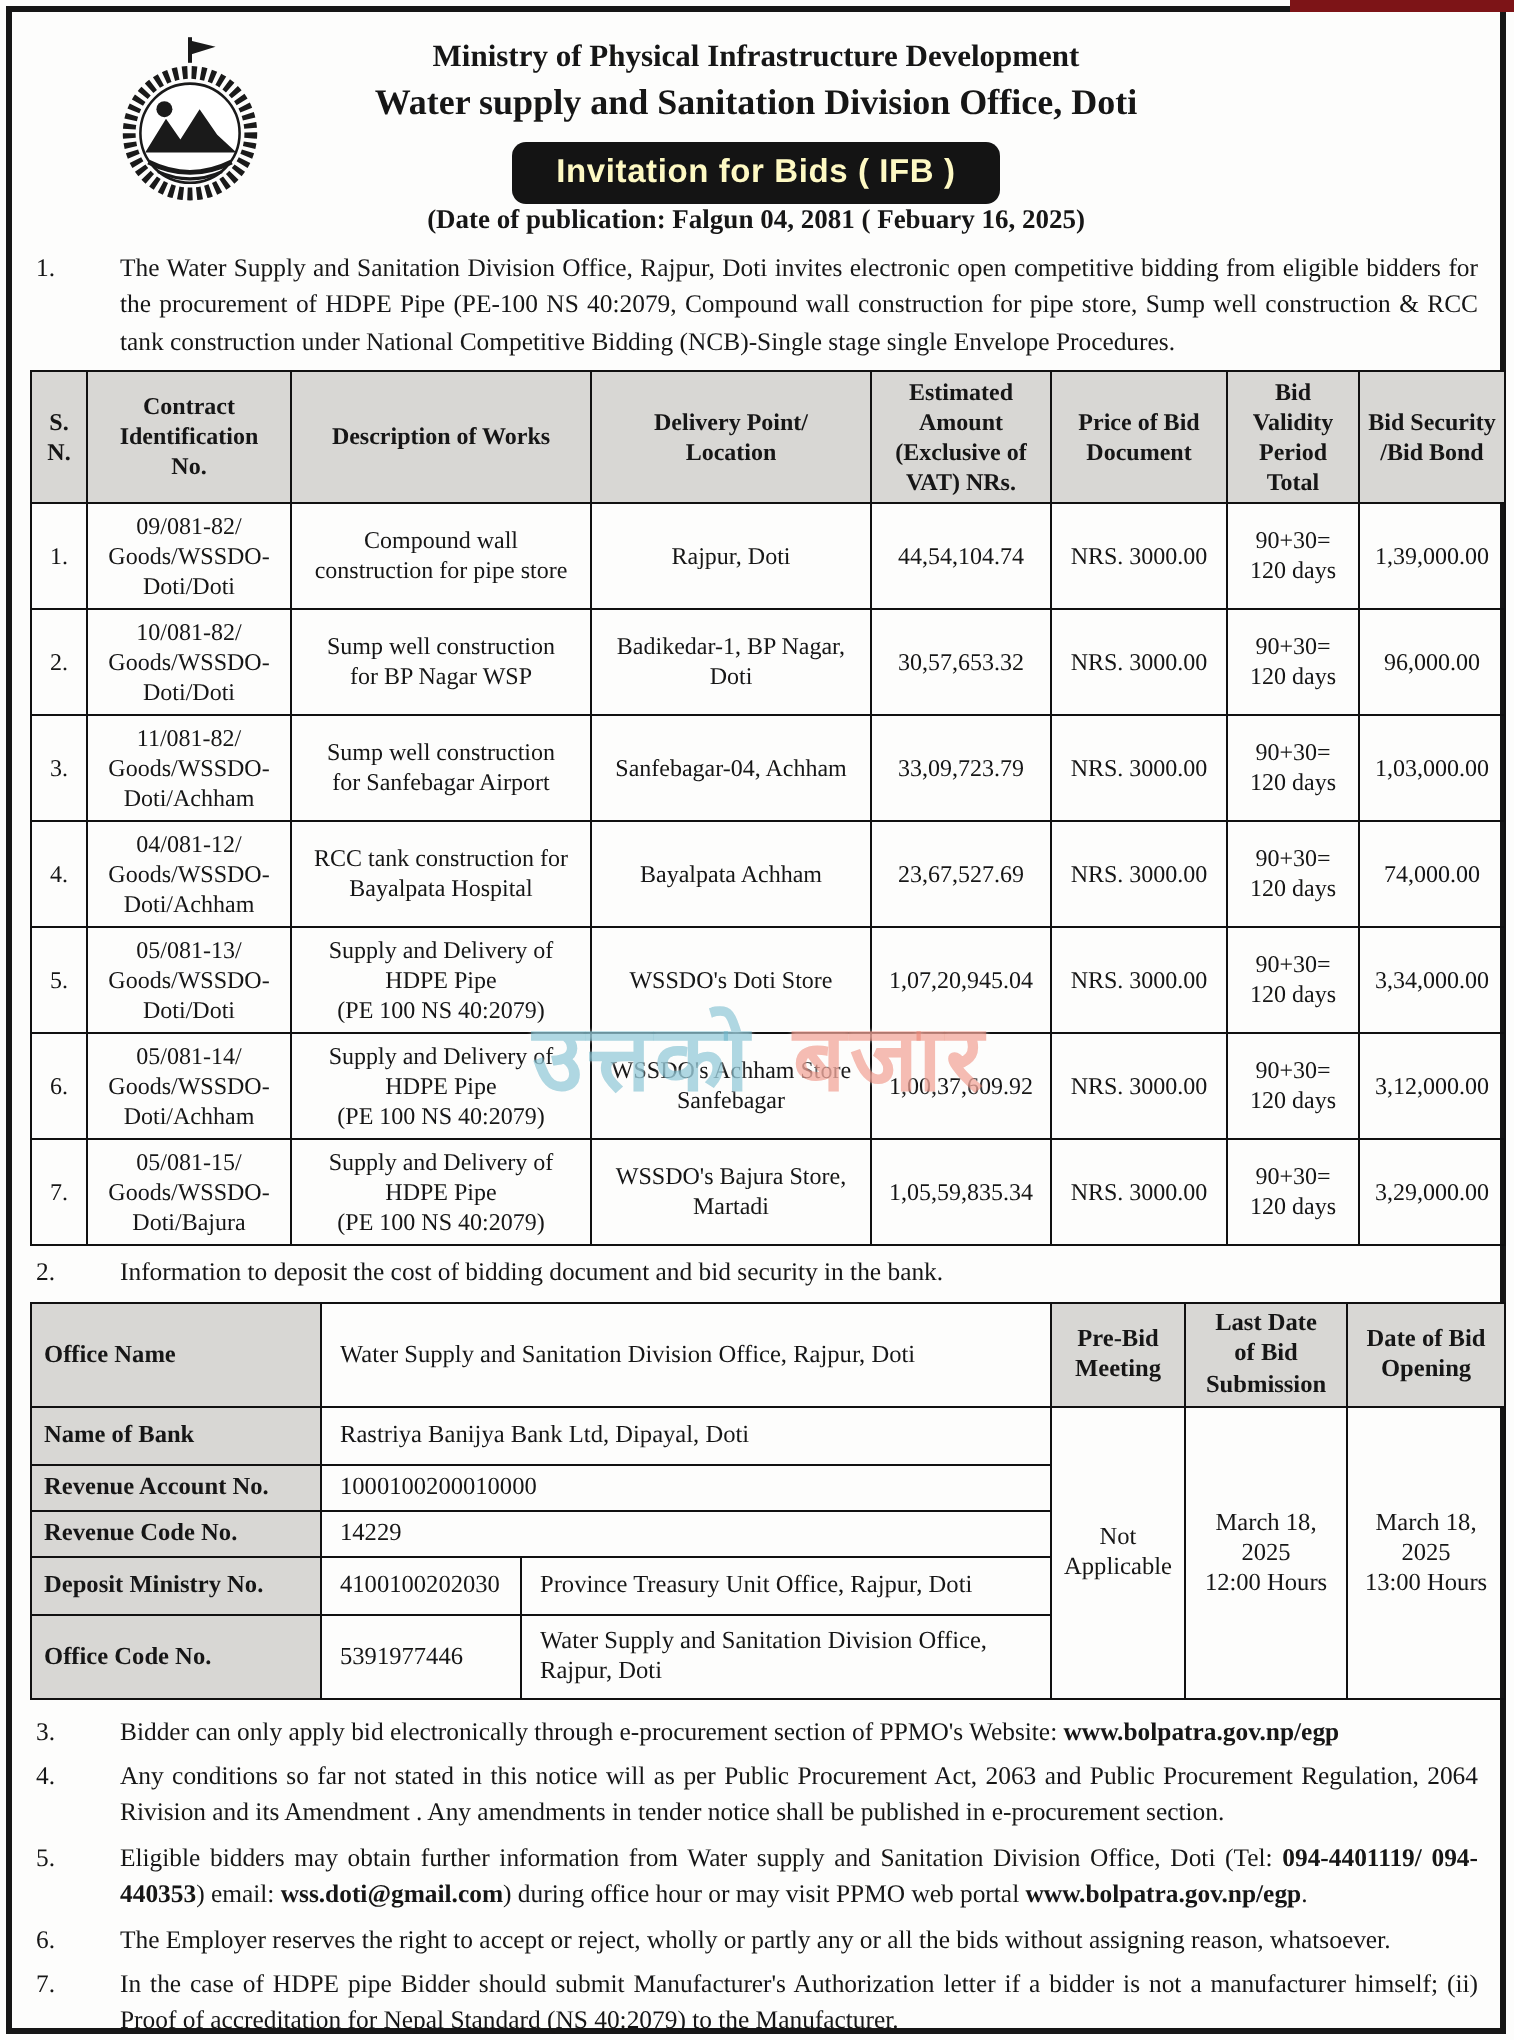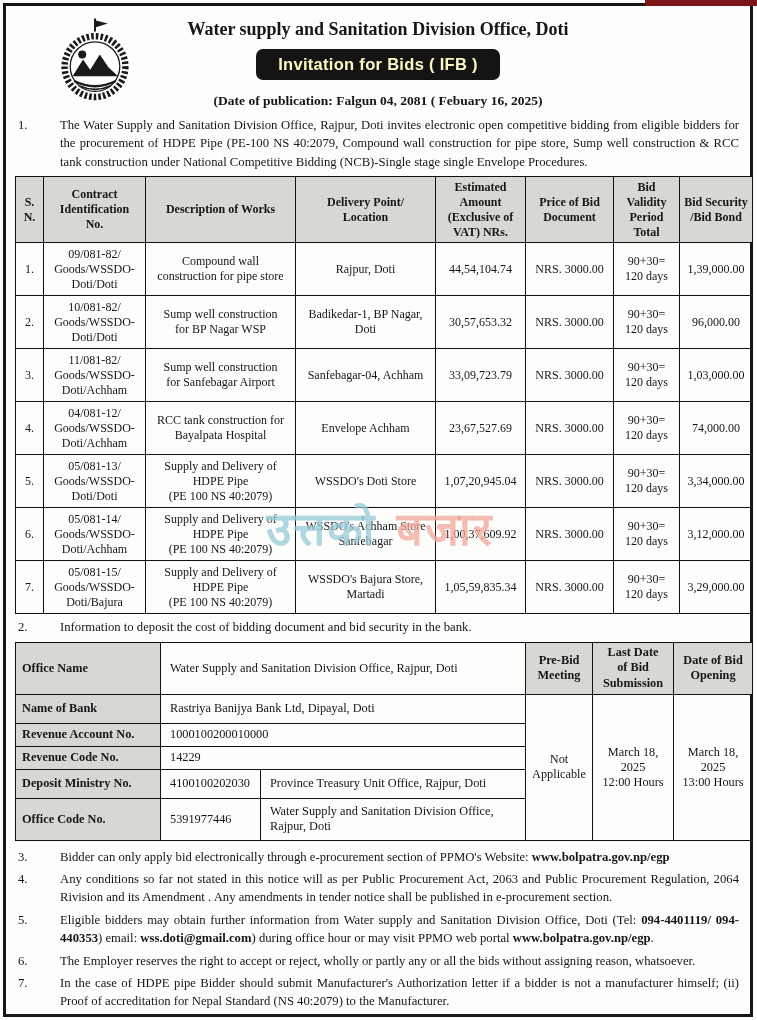--- a/index.html
+++ b/index.html
@@ -30,21 +30,21 @@
   .hdr-min{font-weight:bold; font-size:15.5px; margin-top:4px;}
   .hdr-office{font-weight:bold; font-size:18px; margin-top:3px;}
   .ifb-banner{
     display:inline-block; margin-top:9px;
     background:#141414; color:#fef9c3;
     font-family:"Liberation Sans", sans-serif;
     font-weight:bold; font-size:16.5px;
     padding:6px 22px; border-radius:7px;
     letter-spacing:.3px;
   }
-  .pub-date{font-weight:bold; font-size:13.5px; margin-top:13px;}
+  .pub-date{font-weight:bold; font-size:13.5px; margin-top:0;}
   
   .note{display:flex; margin-top:4px; font-size:12.7px; line-height:1.45;}
   .note .num{flex:0 0 22px; padding-left:3px;}
   .note .txt{flex:1; text-align:justify; padding-right:2px;margin-left:20px;}
   .note b{font-weight:bold;}
   
   table{border-collapse:collapse; table-layout:fixed; width:737px; margin-top:5px;}
   table, th, td{border:1.4px solid #111;}
   th,td{
     font-size:12px; padding:2px 3px; text-align:center; vertical-align:middle;
@@ -87,20 +87,21 @@
       <svg class="emblem" viewBox="0 0 100 110" xmlns="http://www.w3.org/2000/svg">
         <path d="M50 2 L50 18" stroke="#1a1a1a" stroke-width="2.5" fill="none"></path>
         <path d="M50 4 L66 8 L50 13 Z" fill="#1a1a1a"></path>
         <circle cx="50" cy="62" r="38" fill="none" stroke="#1a1a1a" stroke-width="8" stroke-dasharray="3.2 2.6"></circle>
         <circle cx="50" cy="62" r="31" fill="#ffffff" stroke="#1a1a1a" stroke-width="1.6"></circle>
         <circle cx="34" cy="47" r="5" fill="#1a1a1a"></circle>
         <path d="M22 74 L35 53 L44 66 L56 47 L67 63 L79 74 Z" fill="#1a1a1a"></path>
         <path d="M24 80 Q50 93 76 80" stroke="#1a1a1a" stroke-width="3" fill="none"></path>
         <path d="M30 86 Q50 95 70 86" stroke="#1a1a1a" stroke-width="2" fill="none"></path>
       </svg>
+      <div class="hdr-min">Ministry of Physical Infrastructure Development</div>
       <div class="hdr-office">Water supply and Sanitation Division Office, Doti</div>
       <div><span class="ifb-banner">Invitation for Bids ( IFB )</span></div>
       <div class="pub-date">(Date of publication: Falgun 04, 2081 ( Febuary 16, 2025)</div>
     </div>
 
     <div class="note" style="margin-top:7px;">
       <span class="num">1.</span>
       <div class="txt">The Water Supply and Sanitation Division Office, Rajpur, Doti invites electronic open competitive bidding from eligible bidders for the procurement of HDPE Pipe (PE-100 NS 40:2079, Compound wall construction for pipe store, Sump well construction &amp; RCC tank construction under National Competitive Bidding (NCB)-Single stage single Envelope Procedures.</div>
     </div>
 
@@ -183,21 +184,21 @@
 120 days</td>
           <td>1,03,000.00</td>
         </tr>
         <tr>
           <td>4.</td>
           <td>04/081-12/
 Goods/WSSDO-
 Doti/Achham</td>
           <td>RCC tank construction for
 Bayalpata Hospital</td>
-          <td>Envelope Achham</td>
+          <td>Bayalpata Achham</td>
           <td>23,67,527.69</td>
           <td>NRS. 3000.00</td>
           <td>90+30=
 120 days</td>
           <td>74,000.00</td>
         </tr>
         <tr>
           <td>5.</td>
           <td>05/081-13/
 Goods/WSSDO-

